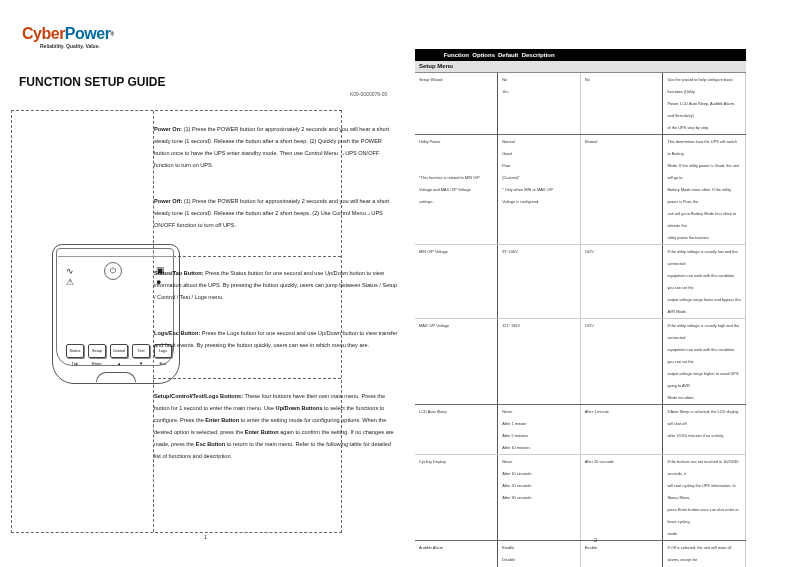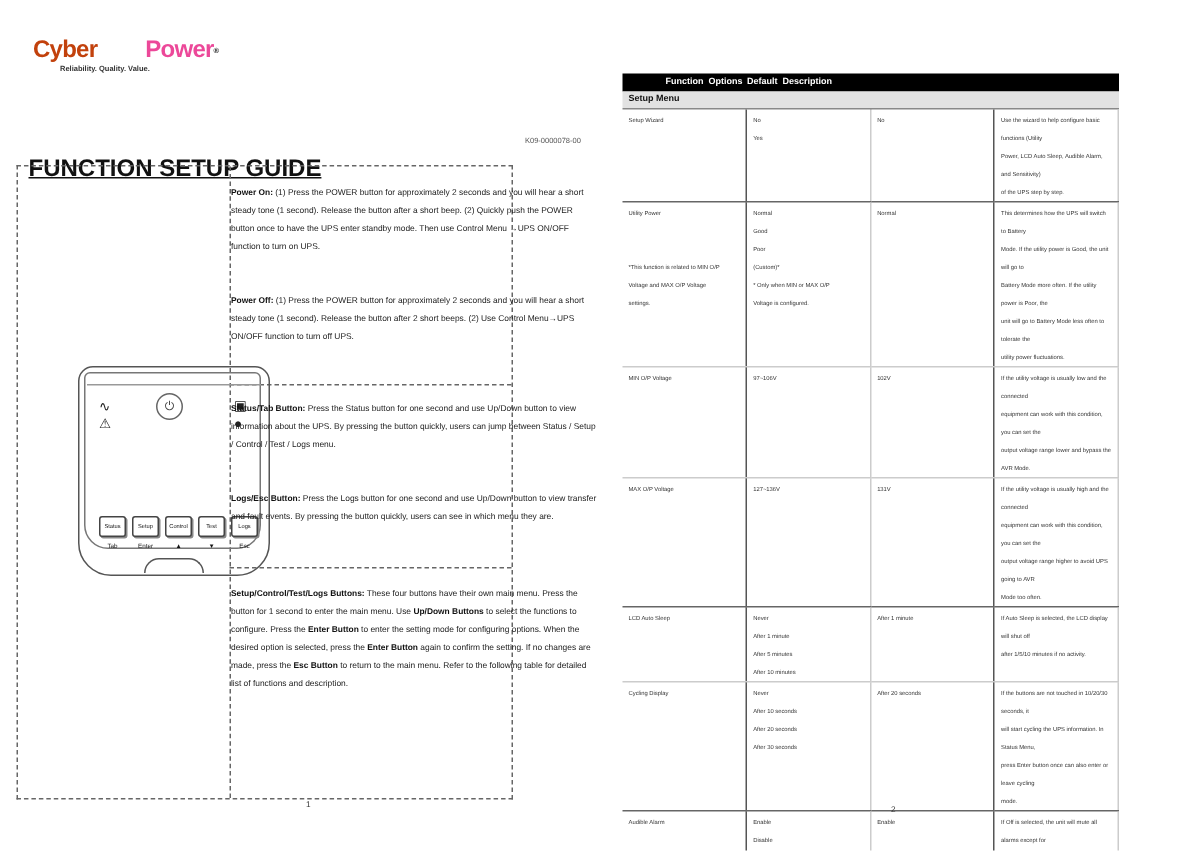--- a/index.html
+++ b/index.html
@@ -7,25 +7,25 @@
   body { font-family: "Liberation Sans", sans-serif; color: #111; position: relative; }
 
   .page { position: absolute; top: 0; height: 567px; background: #fff; }
   .page-left { left: 0; width: 401px; }
   .page-right { left: 401px; width: 401px; }
 
   
   .logo { position: absolute; left: 22px; top: 26px; }
   .logo-main { font-size: 16px; font-weight: bold; letter-spacing: -0.5px; line-height: 16px; }
   .logo-cyber { color: #c2410c; }
-  .logo-power { color: #ec4899; margin-left: 32px; }
+  .logo-power { color: #0369a1; }
   .logo-reg { font-size: 5px; vertical-align: top; color: #222; }
   .logo-tag { font-size: 5px; font-weight: bold; color: #333; margin-left: 18px; margin-top: 1px; }
 
-  .guide-title { position: absolute; left: 19px; top: 75px; font-size: 16px; font-weight: bold; text-decoration: underline; color: #111; margin-top: 29px; }
+  .guide-title { position: absolute; left: 19px; top: 75px; font-size: 12px; font-weight: bold; color: #111; }
   .doc-code { position: absolute; left: 350px; top: 91px; font-size: 5px; color: #555; }
 
   
   .frame { position: absolute; left: 11px; top: 110px; width: 331px; height: 423px; border: 1px dashed #666; }
   .frame-divider { position: absolute; left: 141px; top: 0; bottom: 0; border-left: 1px dashed #666; }
   .frame-hline { position: absolute; left: 141px; right: 0; border-top: 1px dashed #666; }
 
   .text-block { position: absolute; left: 154px; width: 245px; font-size: 5.6px; line-height: 12px; color: #222; }
   .text-block b { color: #111; }
 

